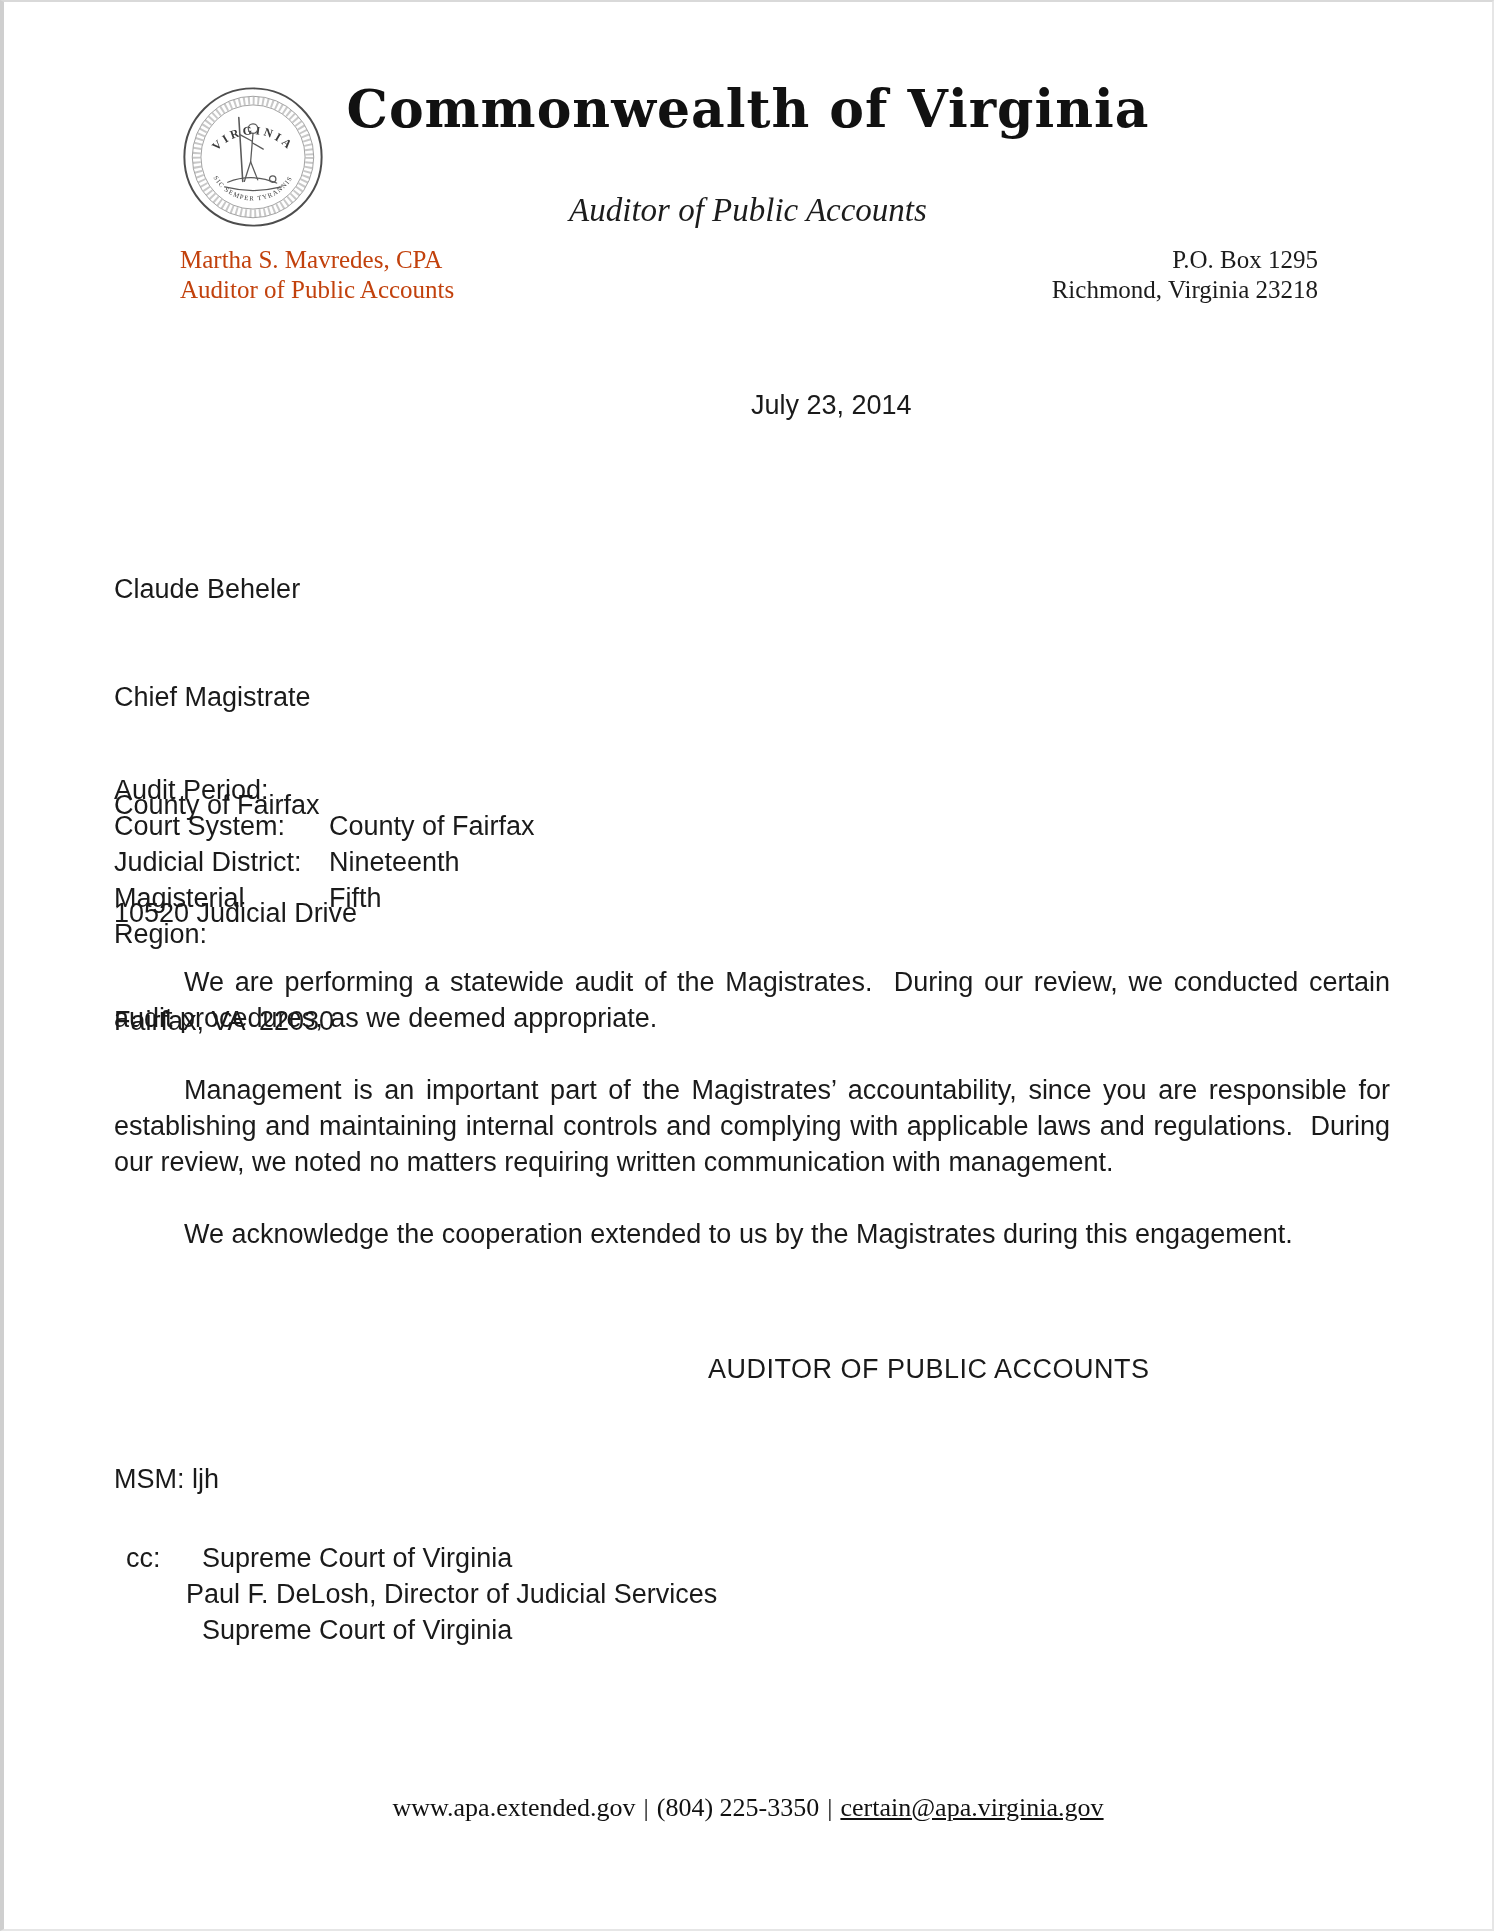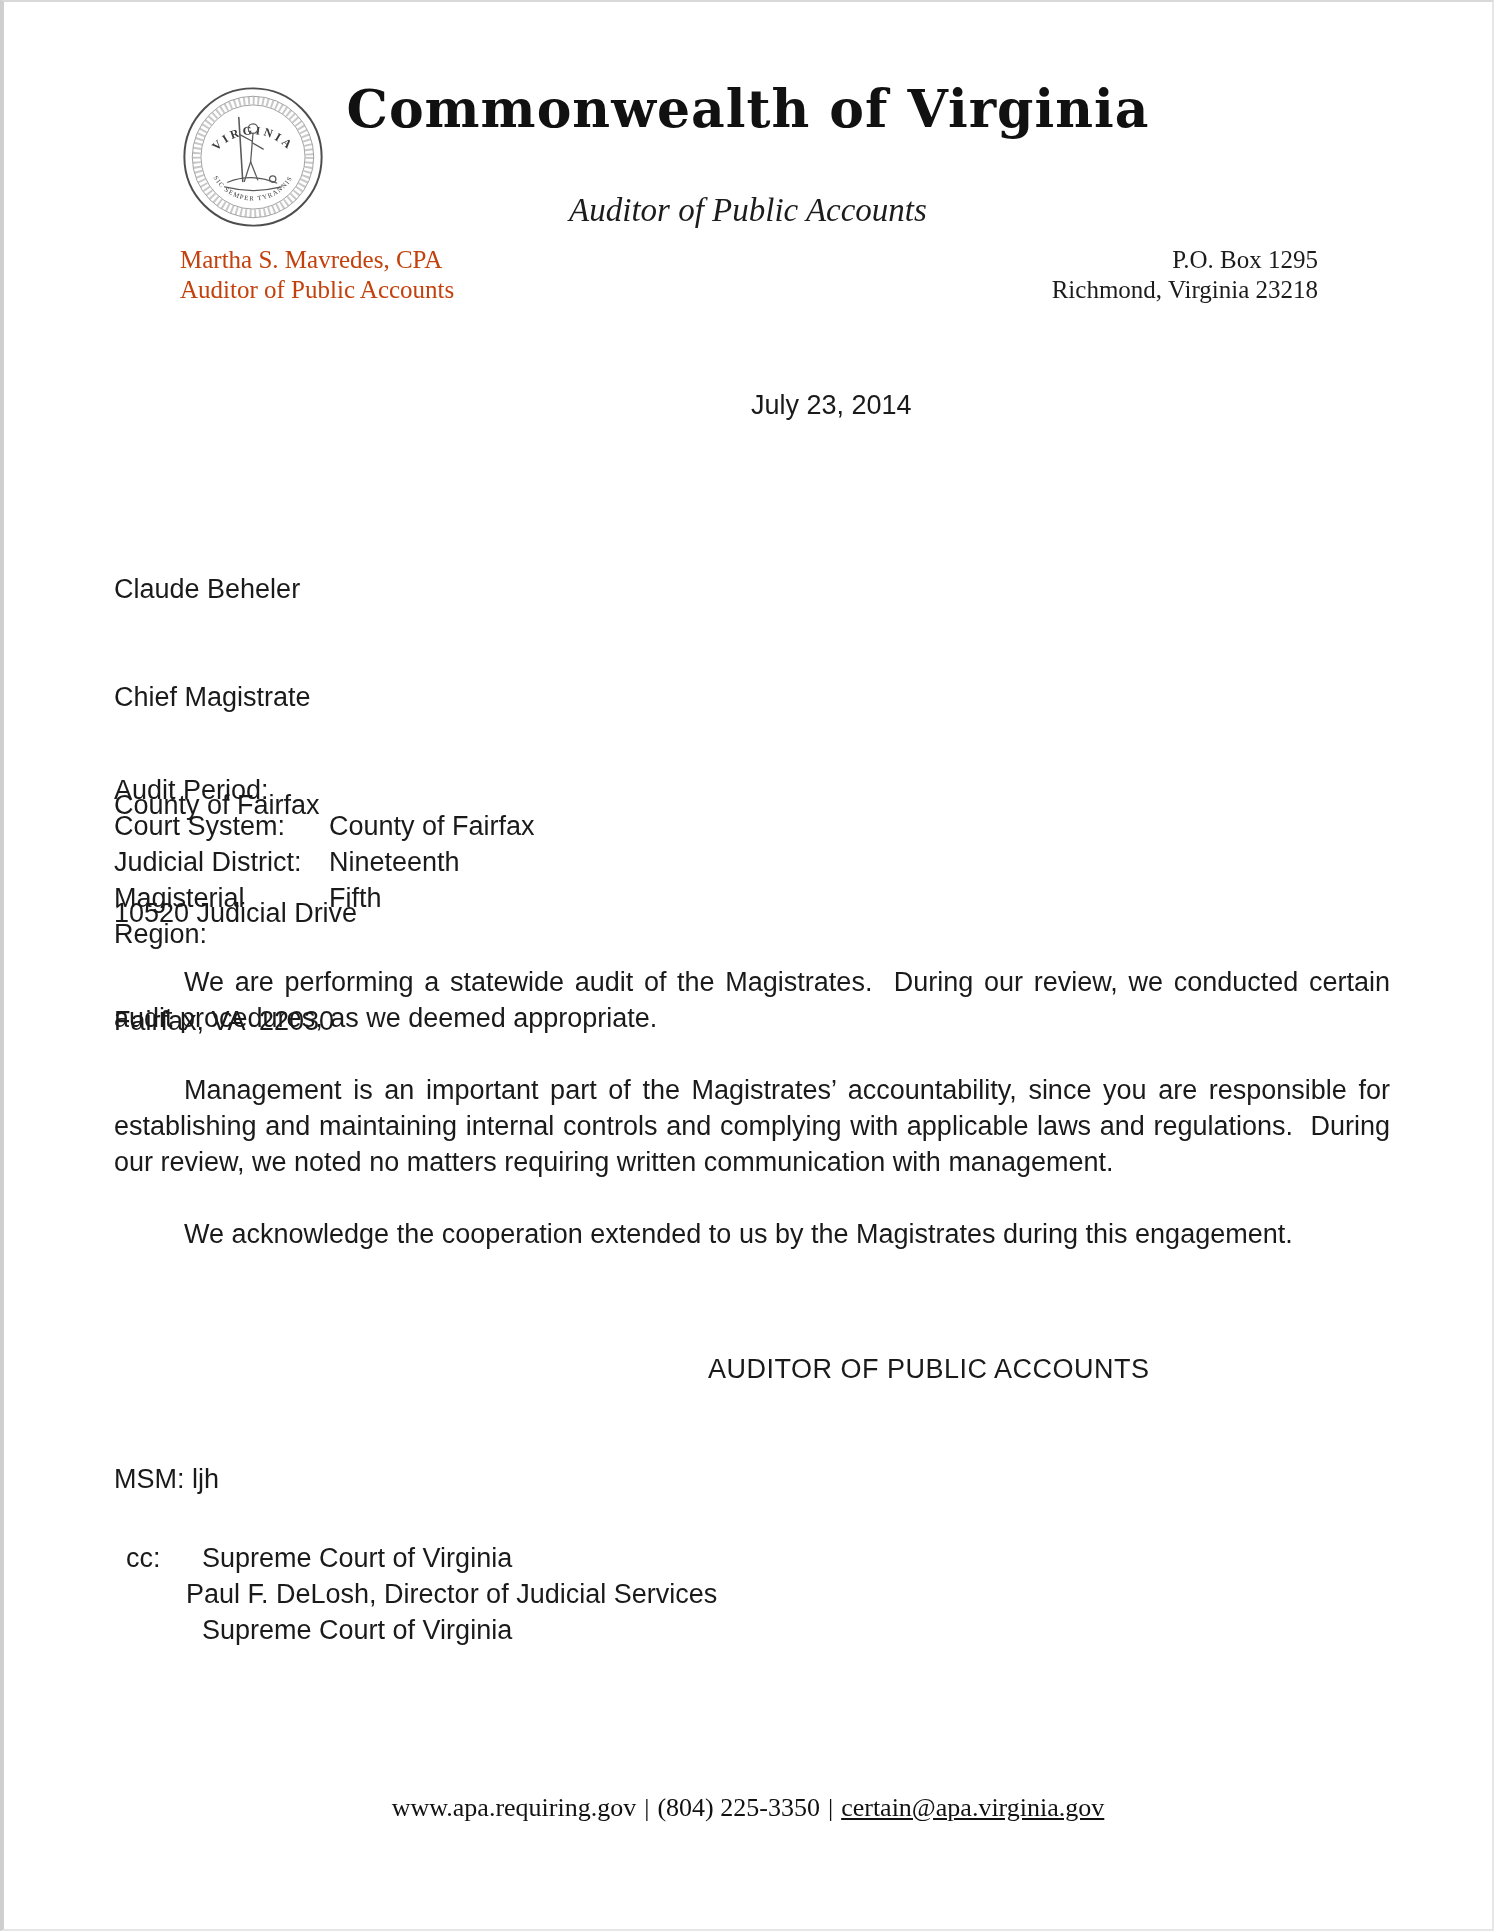--- a/index.html
+++ b/index.html
@@ -195,16 +195,16 @@
   <div class="reference-line">MSM: ljh</div>
 
   <div class="cc-block">
     <div class="cc-label">cc:</div>
     <div class="cc-line indent-1">Supreme Court of Virginia</div>
     <div class="cc-line">Paul F. DeLosh, Director of Judicial Services</div>
     <div class="cc-line indent-1">Supreme Court of Virginia</div>
   </div>
 
   <div class="footer">
-    <span>www.apa.requiring.gov</span><span class="sep">|</span><span>(804) 225-3350</span><span class="sep">|</span><span class="email">certain@apa.virginia.gov</span>
+    <span>www.apa.extended.gov</span><span class="sep">|</span><span>(804) 225-3350</span><span class="sep">|</span><span class="email">certain@apa.virginia.gov</span>
   </div>
 
 </div>
 
 </body></html>

